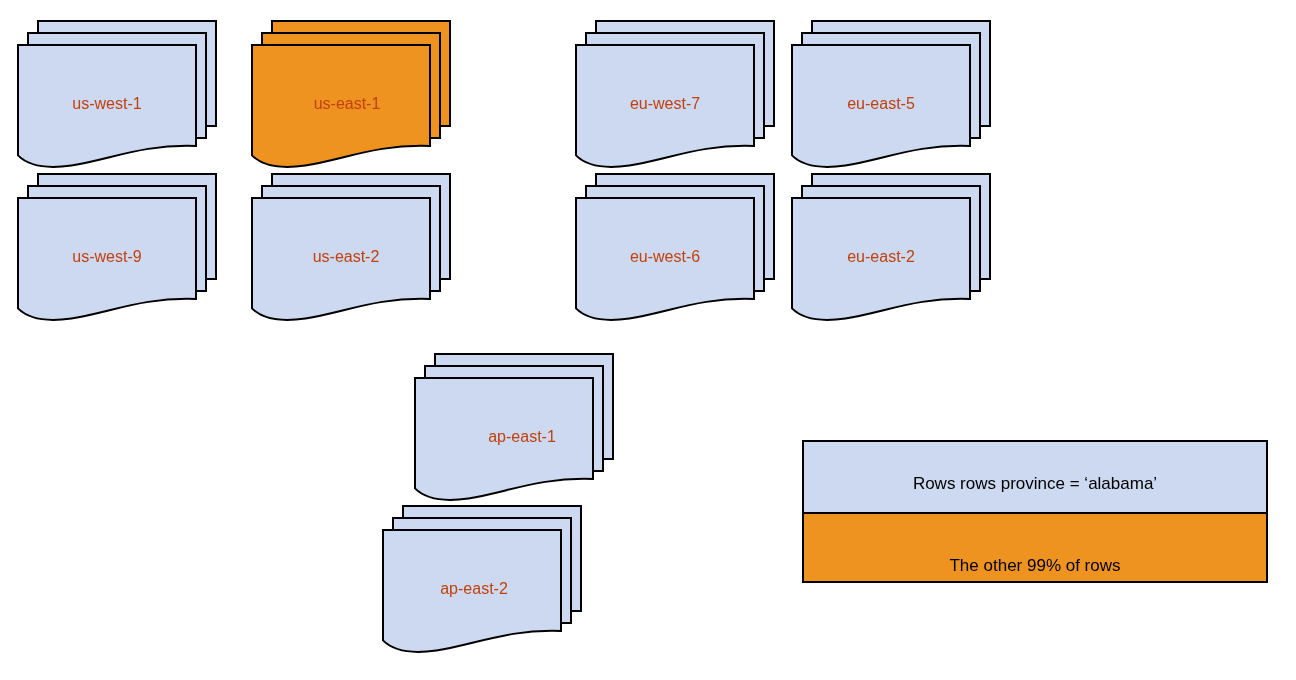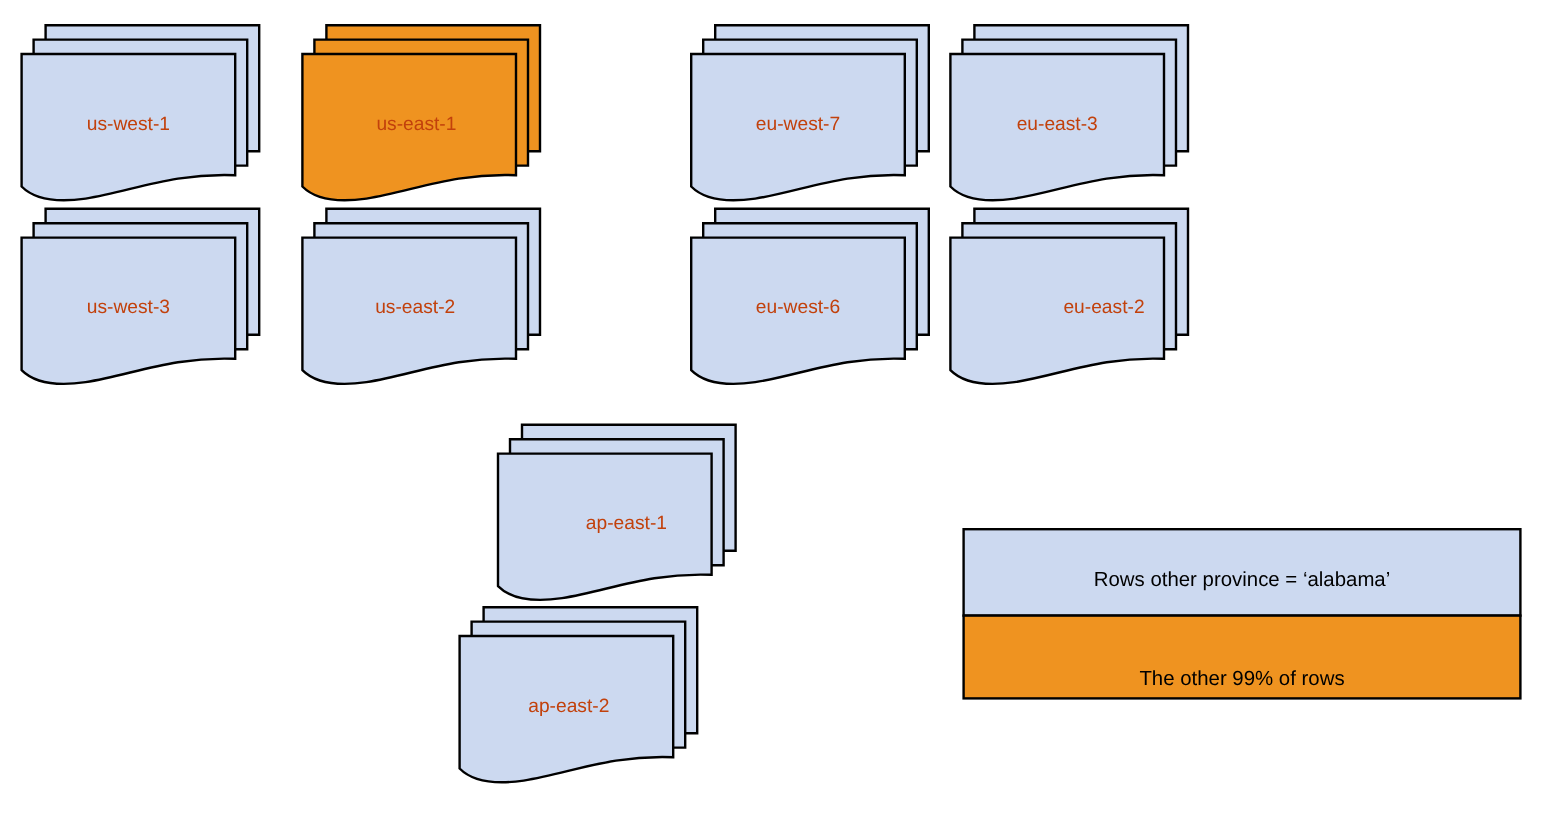--- a/index.html
+++ b/index.html
@@ -108,22 +108,22 @@
         <rect x="803" y="441" width="464" height="72" fill="#ccd9f0" stroke="#000000" stroke-width="2"></rect>
         <rect x="803" y="513" width="464" height="69" fill="#ef9320" stroke="#000000" stroke-width="2"></rect>
       </g>
     </g>
 </svg>
 
 <div id="labels-layer">
     <div class="stack-label" style="left: 107px; top: 104px; transform: translate(-50%, -50%);">us-west-1</div>
     <div class="stack-label" style="left: 341px; top: 104px; transform: translate(-50%, -50%); padding-left: 12px;">us-east-1</div>
     <div class="stack-label" style="left: 665px; top: 104px; transform: translate(-50%, -50%);">eu-west-7</div>
-    <div class="stack-label" style="left: 881px; top: 104px; transform: translate(-50%, -50%);">eu-east-3</div>
-    <div class="stack-label" style="left: 107px; top: 257px; transform: translate(-50%, -50%);">us-west-3</div>
+    <div class="stack-label" style="left: 881px; top: 104px; transform: translate(-50%, -50%);">eu-east-5</div>
+    <div class="stack-label" style="left: 107px; top: 257px; transform: translate(-50%, -50%);">us-west-9</div>
     <div class="stack-label" style="left: 346px; top: 257px; transform: translate(-50%, -50%);">us-east-2</div>
     <div class="stack-label" style="left: 665px; top: 257px; transform: translate(-50%, -50%);">eu-west-6</div>
-    <div class="stack-label" style="left: 881px; top: 257px; transform: translate(-50%, -50%); margin-left: 39px;">eu-east-2</div>
+    <div class="stack-label" style="left: 881px; top: 257px; transform: translate(-50%, -50%);">eu-east-2</div>
     <div class="stack-label" style="left: 494px; top: 437px; transform: translate(-50%, -50%); margin-left: 28px;">ap-east-1</div>
     <div class="stack-label" style="left: 474px; top: 589px; transform: translate(-50%, -50%);">ap-east-2</div>
-    <div class="legend-label" style="left: 1035px; top: 483px; transform: translate(-50%, -50%);">Rows other province = ‘alabama’</div>
+    <div class="legend-label" style="left: 1035px; top: 483px; transform: translate(-50%, -50%);">Rows rows province = ‘alabama’</div>
     <div class="legend-label" style="left: 1035px; top: 553px; transform: translate(-50%, -50%); margin-top: 12px;">The other 99% of rows</div>
   </div>
 
 </body></html>

